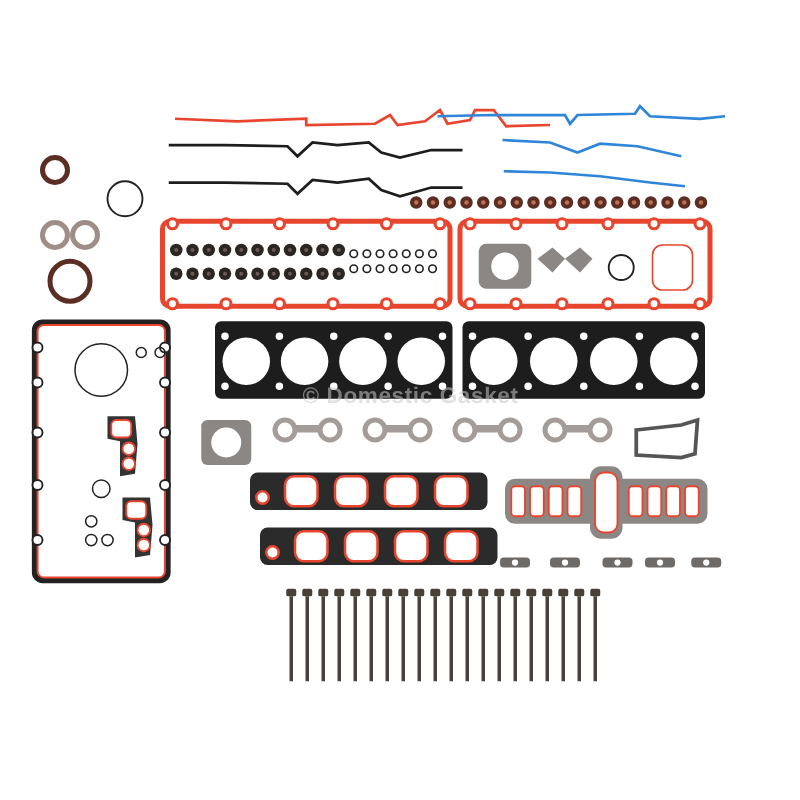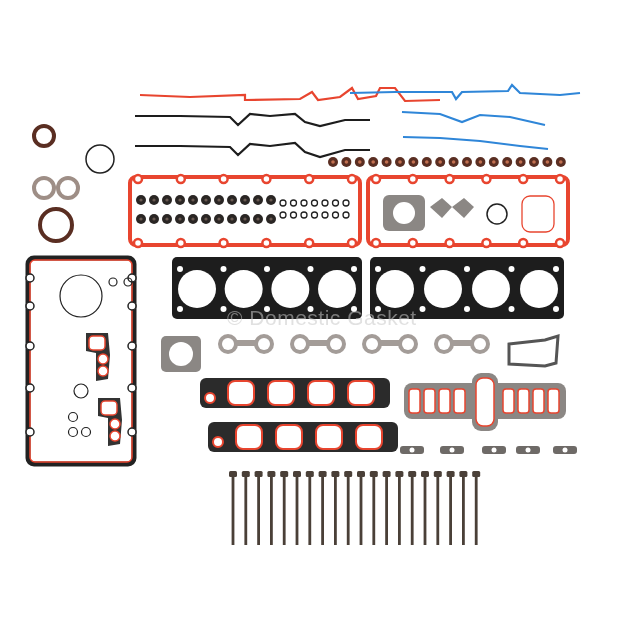--- a/index.html
+++ b/index.html
@@ -1,19 +1,19 @@
 <!DOCTYPE html>
 <html><head>
 <meta charset="utf-8">
 <style>
   html,body{margin:0;padding:0;background:#ffffff;}
   body{width:640px;height:640px;overflow:hidden;font-family:"Liberation Sans",sans-serif;}
   #stage{position:relative;width:640px;height:640px;background:#ffffff;}
   svg{position:absolute;left:0;top:0;}
-  .wm{position:absolute;left:227px;top:306px;font-size:21px;font-weight:normal;color:rgba(200,200,200,0.55);letter-spacing:0.5px;}
+  .wm{position:absolute;left:242px;top:306px;font-size:18px;font-weight:bold;color:rgba(200,200,200,0.55);letter-spacing:0.5px;}
 </style>
 </head>
 <body>
 
 <div id="stage">
   <svg id="art" width="640" height="640" viewBox="0 0 640 640">
       <g>
         <path d="M140 95 L190 97 L245 95 L245 100 L300 99 L312 92 L318 100 L340 97 L352 88 L358 99 L376 96 L380 88 L395 88 L405 101 L440 100" fill="none" stroke="#e8452f" stroke-width="2.2"></path>
         <path d="M135 116 L180 116 L230 117 L238 125 L250 114 L270 116 L295 114 L305 122 L320 126 L345 120 L370 120" fill="none" stroke="#1d1d1d" stroke-width="2.2"></path>
         <path d="M135 146 L180 146 L230 147 L238 155 L250 144 L270 146 L295 143 L305 152 L320 157 L345 150 L370 150" fill="none" stroke="#1d1d1d" stroke-width="2.2"></path>

